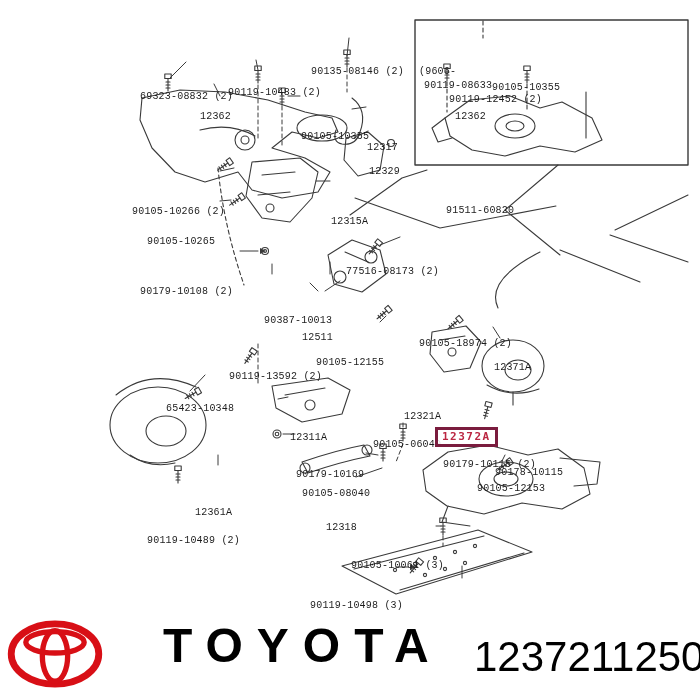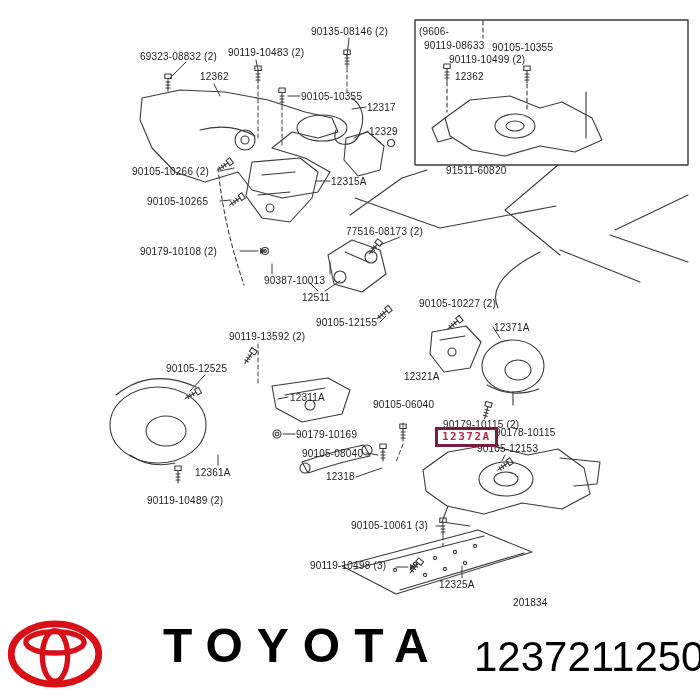--- a/index.html
+++ b/index.html
@@ -1,21 +1,21 @@
 <!DOCTYPE html>
 <html><head>
 <meta charset="utf-8">
 <style>
   html,body{margin:0;padding:0;}
   body{width:700px;height:700px;background:#ffffff;position:relative;overflow:hidden;
        font-family:"DejaVu Sans Mono", monospace;}
   .stage{position:absolute;inset:0;width:700px;height:700px;}
   svg.linework{position:absolute;left:0;top:0;z-index:1;}
   .plabel{position:absolute;font-size:10px;letter-spacing:.2px;color:#1c1c1c;
-          white-space:nowrap;z-index:3;font-family:Liberation Sans, sans-serif;}
+          white-space:nowrap;z-index:3;font-family:Liberation Mono, monospace;margin-top:40px;}
   .hl{position:absolute;z-index:4;border:3px solid #7a1c3e;color:#bb2742;background:rgba(255,255,255,.85);
       font-weight:bold;font-size:11px;line-height:14px;padding:0 4px;letter-spacing:1.5px;white-space:nowrap;}
   .footer{position:absolute;left:0;top:612px;width:700px;height:88px;z-index:5;background:#fff;}
   .logo{position:absolute;left:6px;top:6px;}
   .brand{position:absolute;left:163px;top:6px;font-family:"Liberation Sans", sans-serif;
          font-weight:bold;font-size:48px;letter-spacing:14px;color:#000;}
   .pn{position:absolute;left:474px;top:21px;font-family:"Liberation Sans", sans-serif;
       font-size:42px;color:#000;}
 </style>
 </head>
@@ -217,45 +217,45 @@
   <div class="plabel" style="left:367px;top:102px">12317</div>
   <div class="plabel" style="left:369px;top:126px">12329</div>
   <div class="plabel" style="left:132px;top:166px">90105-10266 (2)</div>
   <div class="plabel" style="left:331px;top:176px">12315A</div>
   <div class="plabel" style="left:446px;top:165px">91511-60820</div>
   <div class="plabel" style="left:147px;top:196px">90105-10265</div>
   <div class="plabel" style="left:346px;top:226px">77516-08173 (2)</div>
   <div class="plabel" style="left:140px;top:246px">90179-10108 (2)</div>
   <div class="plabel" style="left:264px;top:275px">90387-10013</div>
   <div class="plabel" style="left:302px;top:292px">12511</div>
-  <div class="plabel" style="left:419px;top:298px">90105-10227 (2)</div>
+  <div class="plabel" style="left:419px;top:298px">90105-18974 (2)</div>
   <div class="plabel" style="left:316px;top:317px">90105-12155</div>
   <div class="plabel" style="left:494px;top:322px">12371A</div>
   <div class="plabel" style="left:229px;top:331px">90119-13592 (2)</div>
-  <div class="plabel" style="left:166px;top:363px">90105-12525</div>
+  <div class="plabel" style="left:166px;top:363px">65423-10348</div>
   <div class="plabel" style="left:404px;top:371px">12321A</div>
   <div class="plabel" style="left:290px;top:392px">12311A</div>
   <div class="plabel" style="left:373px;top:399px">90105-06040</div>
   <div class="plabel" style="left:443px;top:419px">90179-10115 (2)</div>
   <div class="plabel" style="left:495px;top:427px">90178-10115</div>
   <div class="plabel" style="left:477px;top:443px">90105-12153</div>
   <div class="plabel" style="left:296px;top:429px">90179-10169</div>
   <div class="plabel" style="left:302px;top:448px">90105-08040</div>
-  <div class="plabel" style="left:326px;top:471px">12318</div>
+  <div class="plabel" style="left:326px;top:482px">12318</div>
   <div class="plabel" style="left:195px;top:467px">12361A</div>
   <div class="plabel" style="left:147px;top:495px">90119-10489 (2)</div>
   <div class="plabel" style="left:351px;top:520px">90105-10061 (3)</div>
   <div class="plabel" style="left:310px;top:560px">90119-10498 (3)</div>
   <div class="plabel" style="left:439px;top:579px">12325A</div>
   <div class="plabel" style="left:513px;top:597px">201834</div>
 
   <div class="plabel" style="left:419px;top:26px">(9606-</div>
   <div class="plabel" style="left:424px;top:40px">90119-08633</div>
   <div class="plabel" style="left:492px;top:42px">90105-10355</div>
-  <div class="plabel" style="left:449px;top:54px">90119-10499 (2)</div>
+  <div class="plabel" style="left:449px;top:54px">90119-12452 (2)</div>
   <div class="plabel" style="left:455px;top:71px">12362</div>
 
   <div class="hl" style="left:435px;top:427px">12372A</div>
 </div>
 
 <div class="footer">
   <svg class="logo" width="98" height="72" viewBox="0 0 100 74">
     <ellipse cx="50" cy="37" rx="45" ry="31" fill="none" stroke-width="7" stroke="#d80f16"></ellipse>
     <ellipse cx="50" cy="39" rx="13" ry="26" fill="none" stroke-width="5.5" stroke="#d80f16"></ellipse>
     <ellipse cx="50" cy="25" rx="30" ry="11" fill="none" stroke-width="5.5" stroke="#d80f16"></ellipse>

